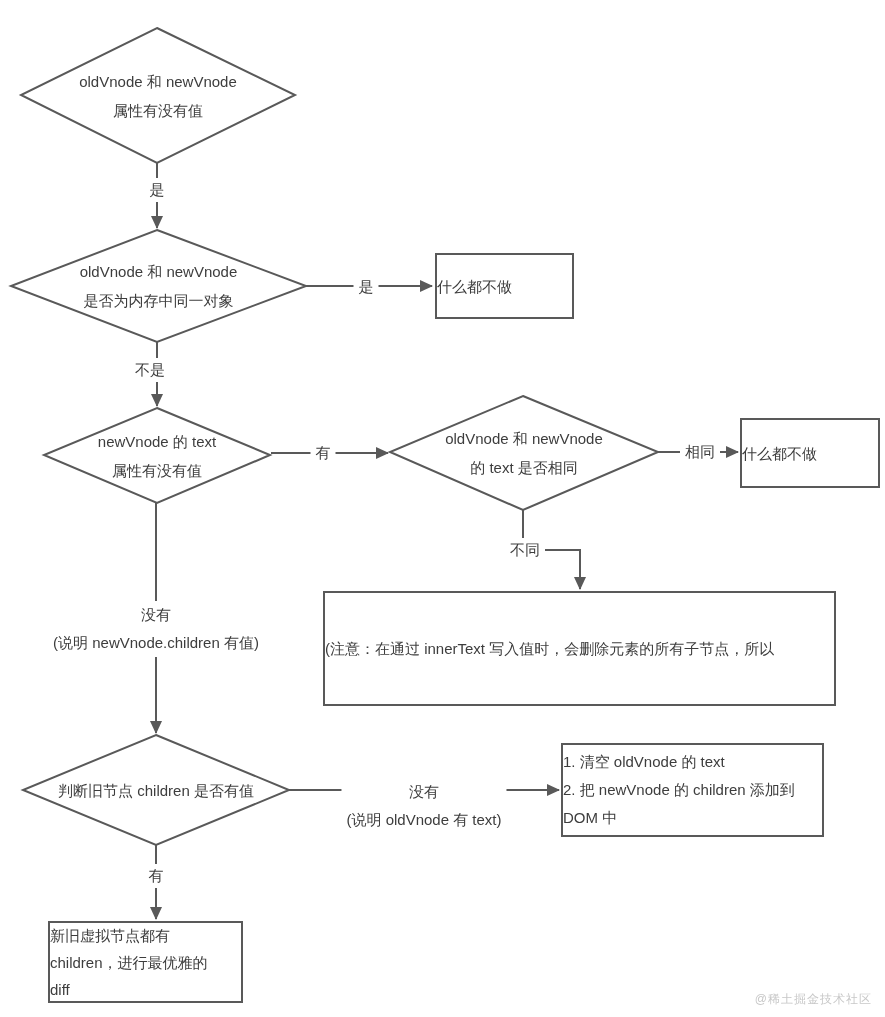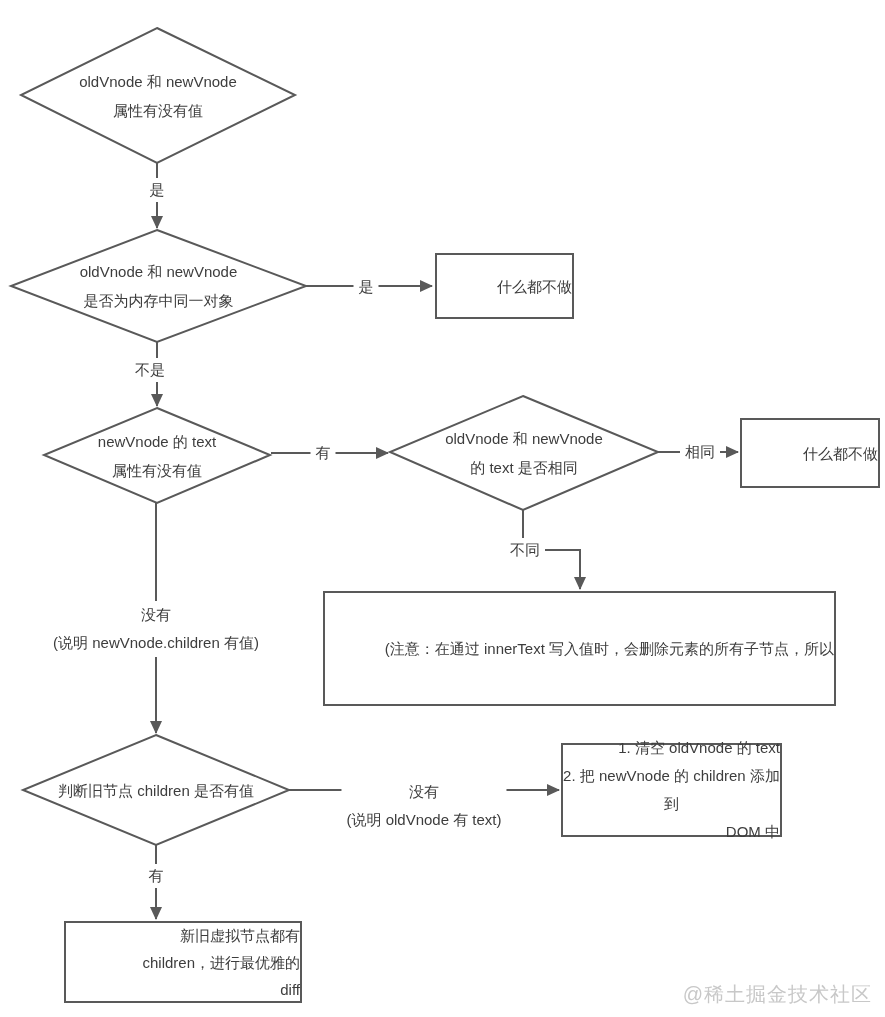--- a/index.html
+++ b/index.html
@@ -26,21 +26,21 @@
     line-height: 29px;
     pointer-events: none;
   }
   .rect-node {
     position: absolute;
     box-sizing: border-box;
     background: #ffffff;
     border: 2px solid #595959;
     display: flex;
     flex-direction: column;
-    align-items: flex-end;
+    align-items: flex-start;
     justify-content: center;
     text-align: center;
     font-size: 15px;
     line-height: 29px;
   }
   .rect-node.tight { line-height: 28px; }
   .rect-node.tighter { line-height: 27px; }
   .edge-label {
     position: absolute;
     transform: translate(-50%, -50%);
@@ -49,21 +49,21 @@
     font-size: 15px;
     line-height: 24px;
     text-align: center;
     white-space: nowrap;
   }
   .edge-label.two-line { line-height: 28px; margin-top: 16px; }
   .watermark {
     position: absolute;
     right: 13px;
     bottom: 9px;
-    font-size: 20px;
+    font-size: 12px;
     color: #c8c8c8;
     letter-spacing: 1px;
   }
 </style>
 </head>
 <body>
 
 <div class="canvas">
 
   <svg class="wires" width="885" height="1017" viewBox="0 0 885 1017">
@@ -121,27 +121,27 @@
   </div>
 
   <div class="rect-node" style="left:740px; top:418px; width:140px; height:70px;">
     <div>什么都不做</div>
   </div>
 
   <div class="rect-node" style="left:323px; top:591px; width:513px; height:115px;">
     <div>(注意：在通过 innerText 写入值时，会删除元素的所有子节点，所以</div>
   </div>
 
-  <div class="rect-node tight" style="left:561px; top:743px; width:221px; height:94px;">
+  <div class="rect-node tight" style="left:561px; top:743px; width:263px; height:94px;">
     <div>1. 清空 oldVnode 的 text</div>
     <div>2. 把 newVnode 的 children 添加到</div>
     <div>DOM 中</div>
   </div>
 
-  <div class="rect-node tighter" style="left:64px; top:921px; width:238px; height:82px;">
+  <div class="rect-node tighter" style="left:48px; top:921px; width:195px; height:82px;">
     <div>新旧虚拟节点都有</div>
     <div>children，进行最优雅的</div>
     <div>diff</div>
   </div>
 
   <div class="edge-label" style="left:157px; top:190px;">是</div>
 
   <div class="edge-label" style="left:366px; top:287px;">是</div>
 
   <div class="edge-label" style="left:150px; top:370px;">不是</div>

